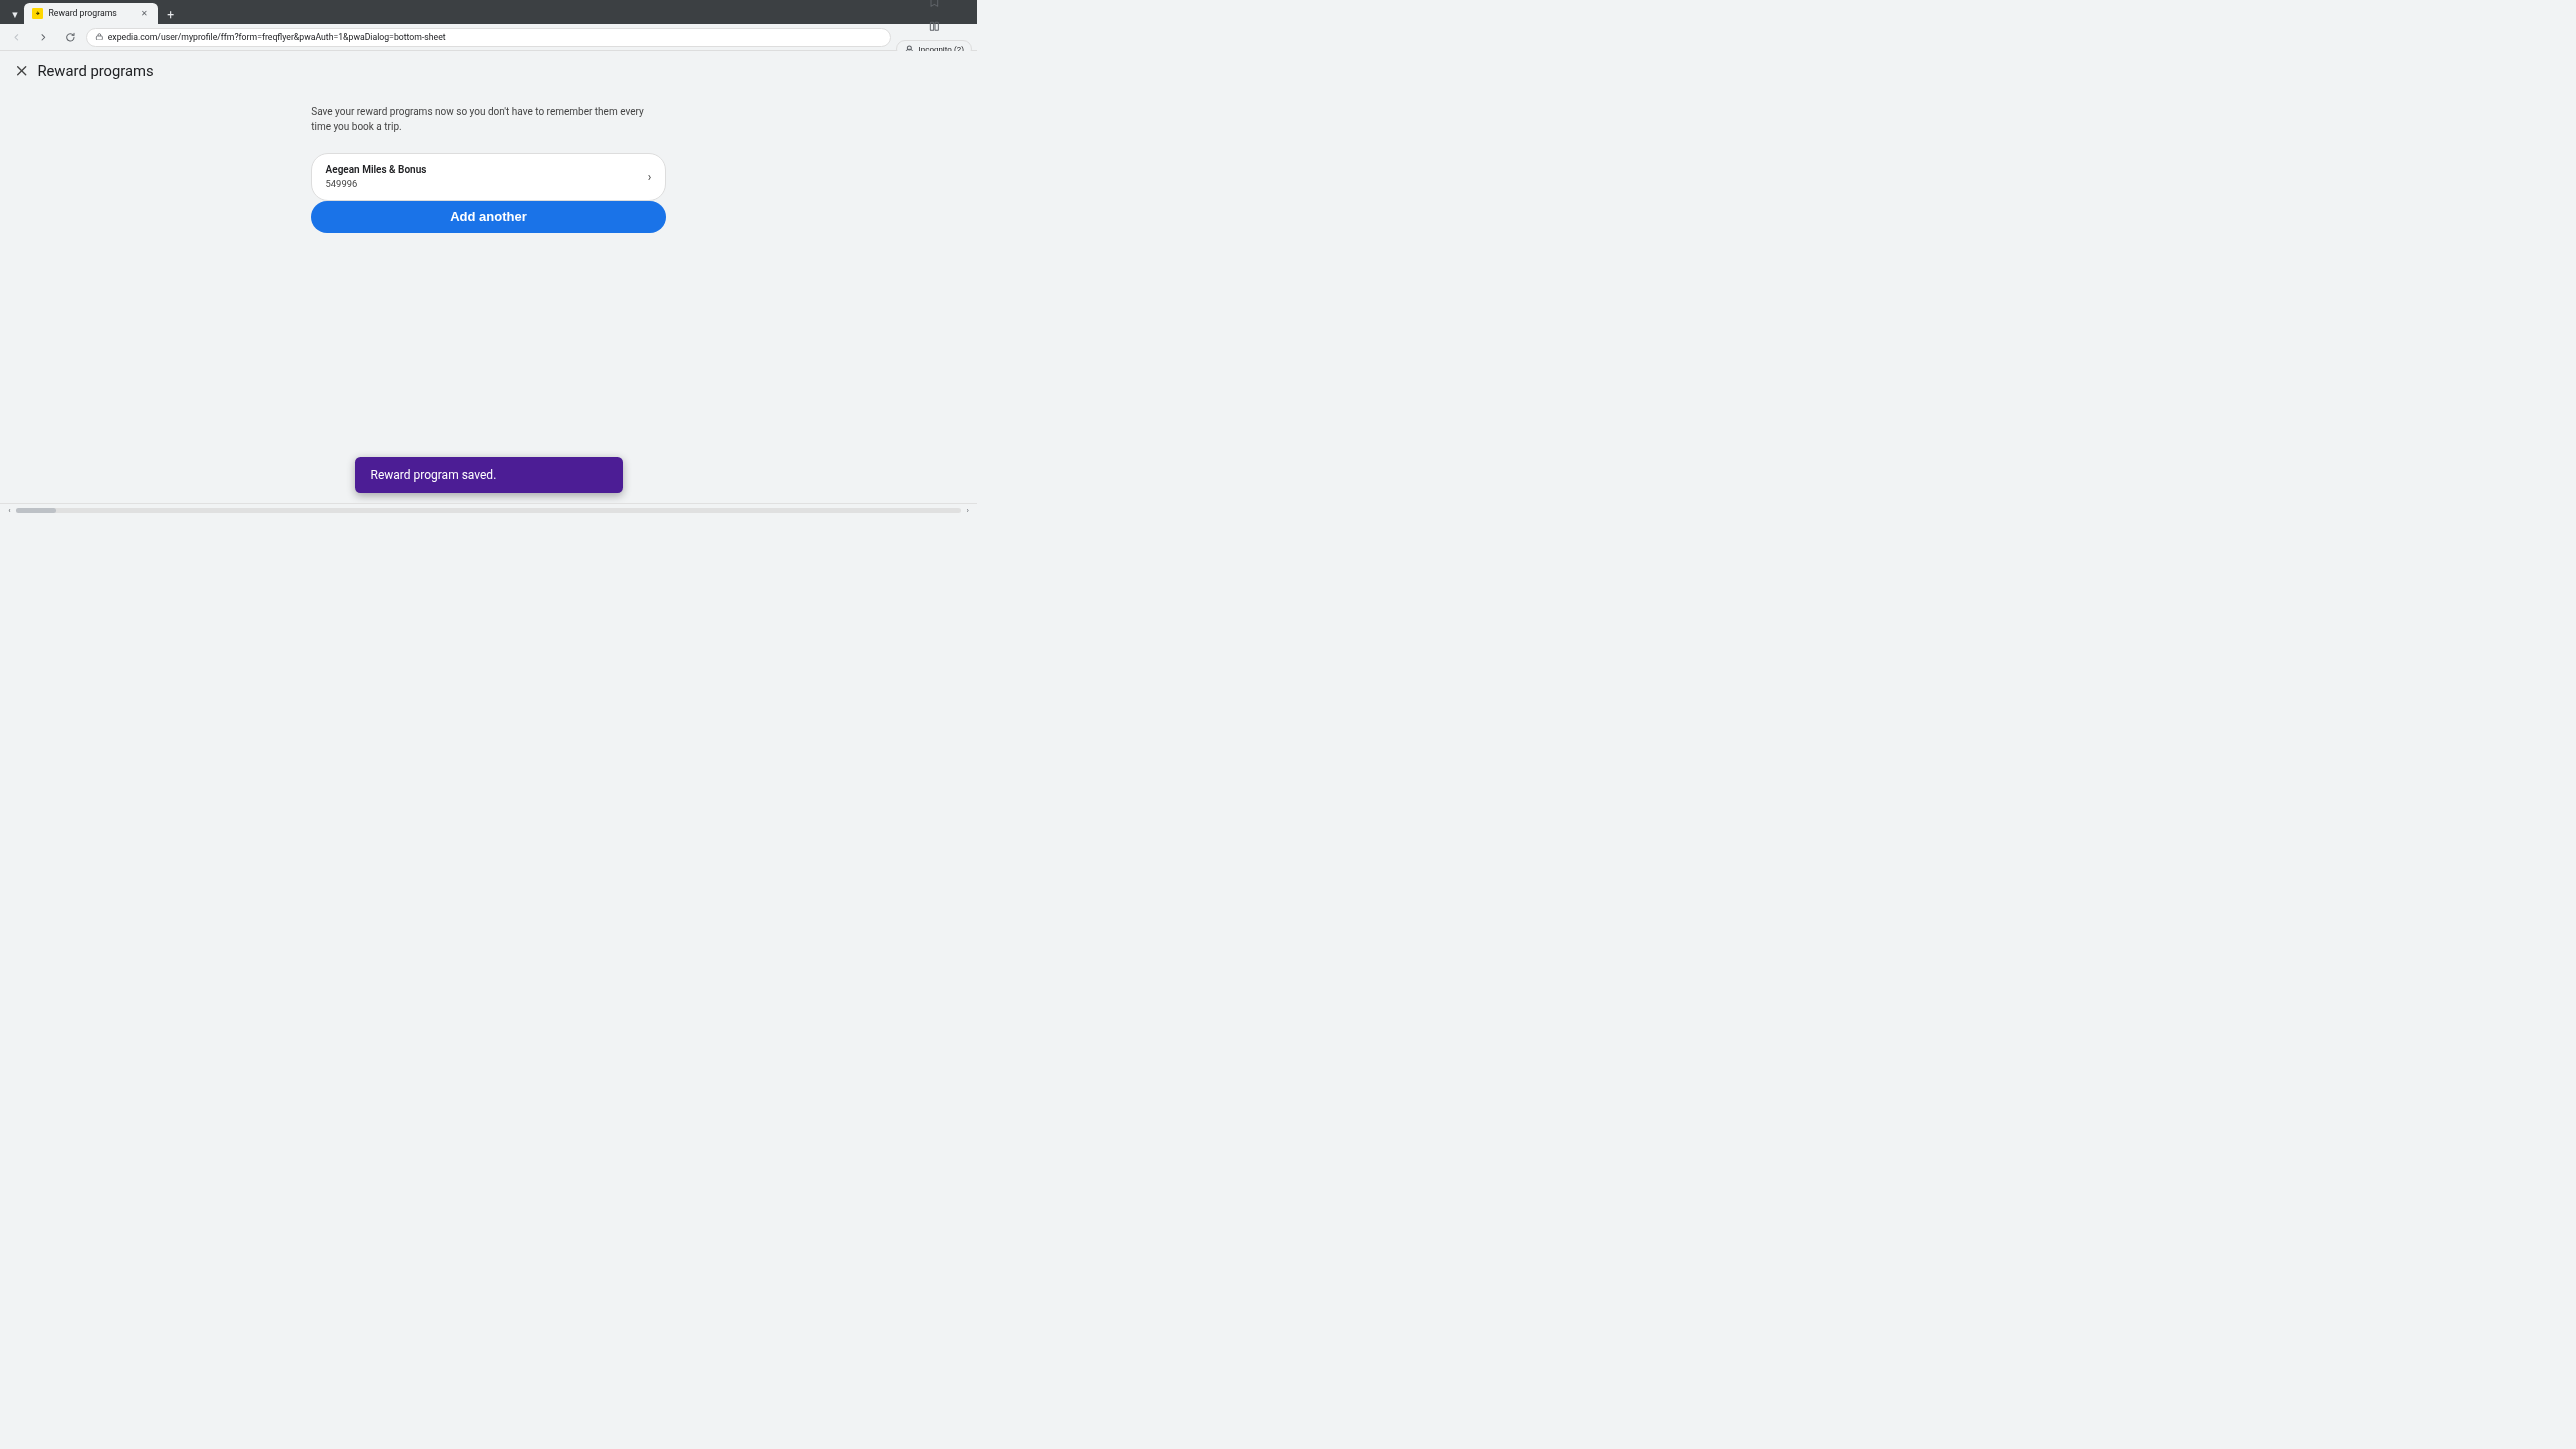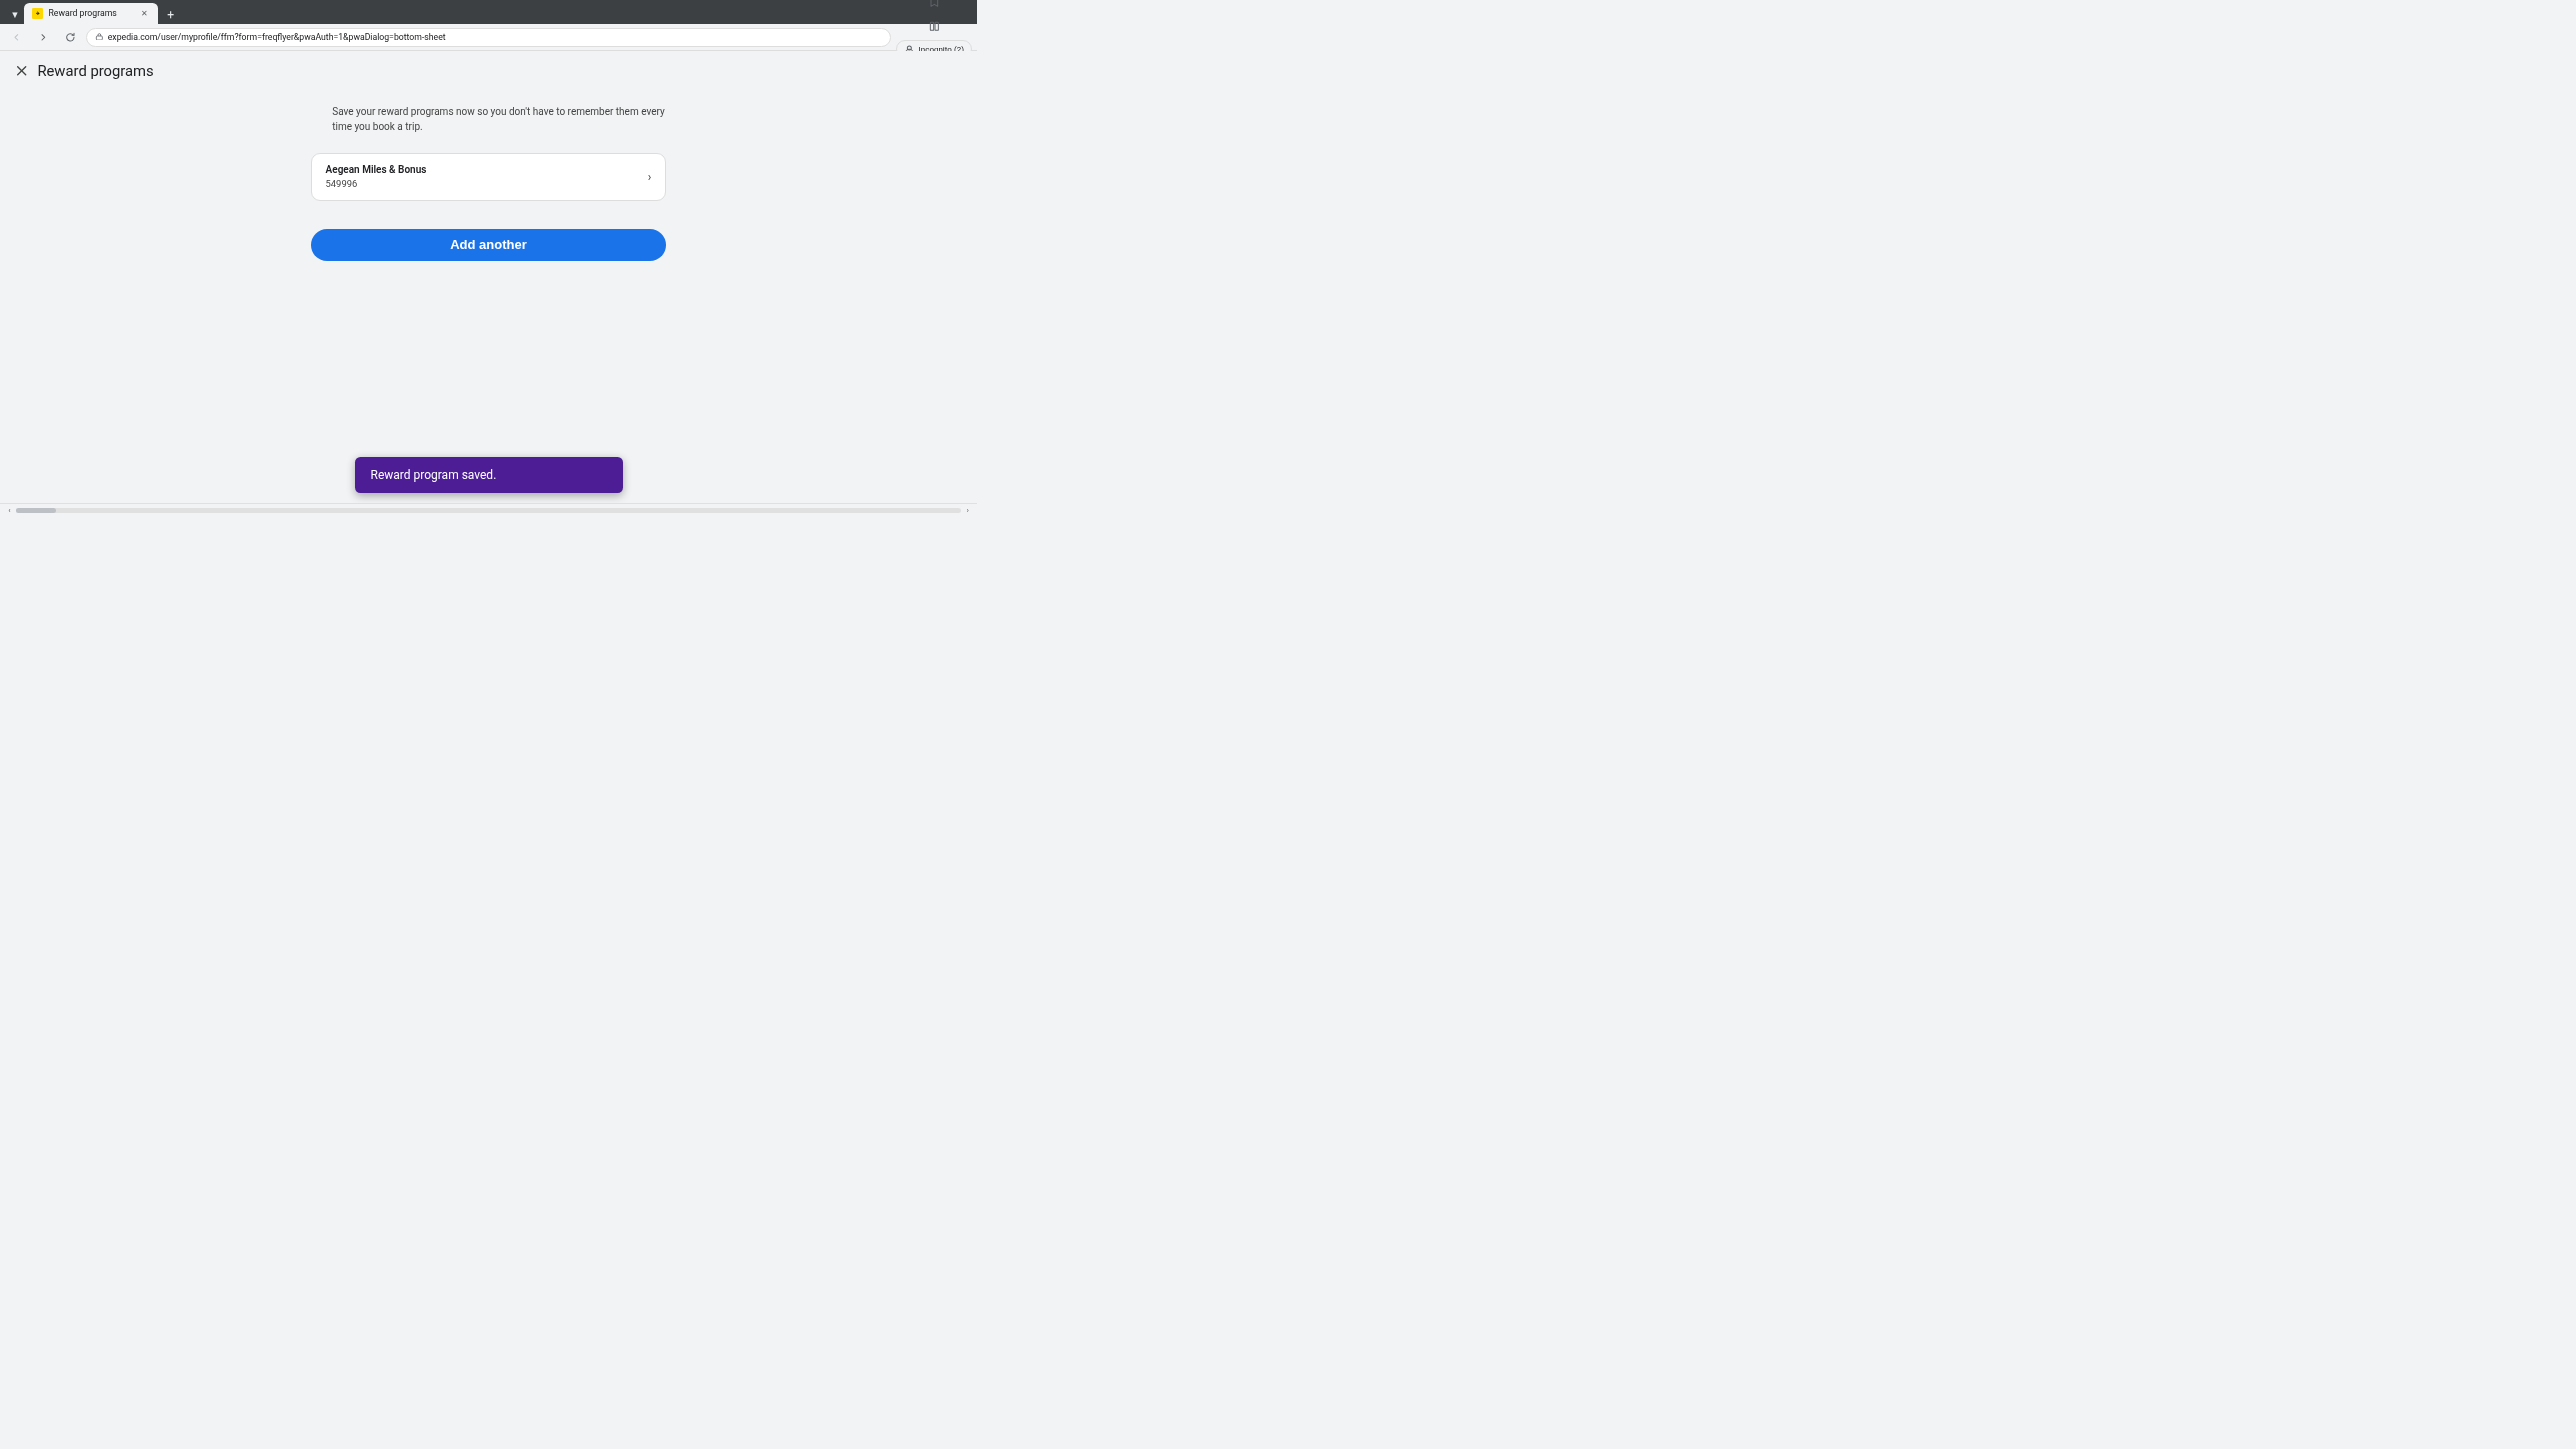--- a/index.html
+++ b/index.html
@@ -200,34 +200,33 @@
       max-width: 376px;
       margin: 13.4px auto 0;
       padding: 0 10.7px;
     }
 
     .description-text {
       font-size: 10px;
       color: #444;
       line-height: 1.5;
       margin-bottom: 19px;
-      margin-left: 21px;
     }
 
     
     .reward-card {
       background: #fff;
       border: 0.7px solid #ddd;
-      border-radius: 9px;
+      border-radius: 17px;
       padding: 10.7px 13.4px;
       display: flex;
       align-items: center;
       justify-content: space-between;
       cursor: pointer;
-      margin-bottom: 28px;
+      margin-bottom: 0;
     }
 
     .reward-card-info {
       display: flex;
       flex-direction: column;
     }
 
     .reward-card-name {
       font-size: 10px;
       font-weight: 600;

